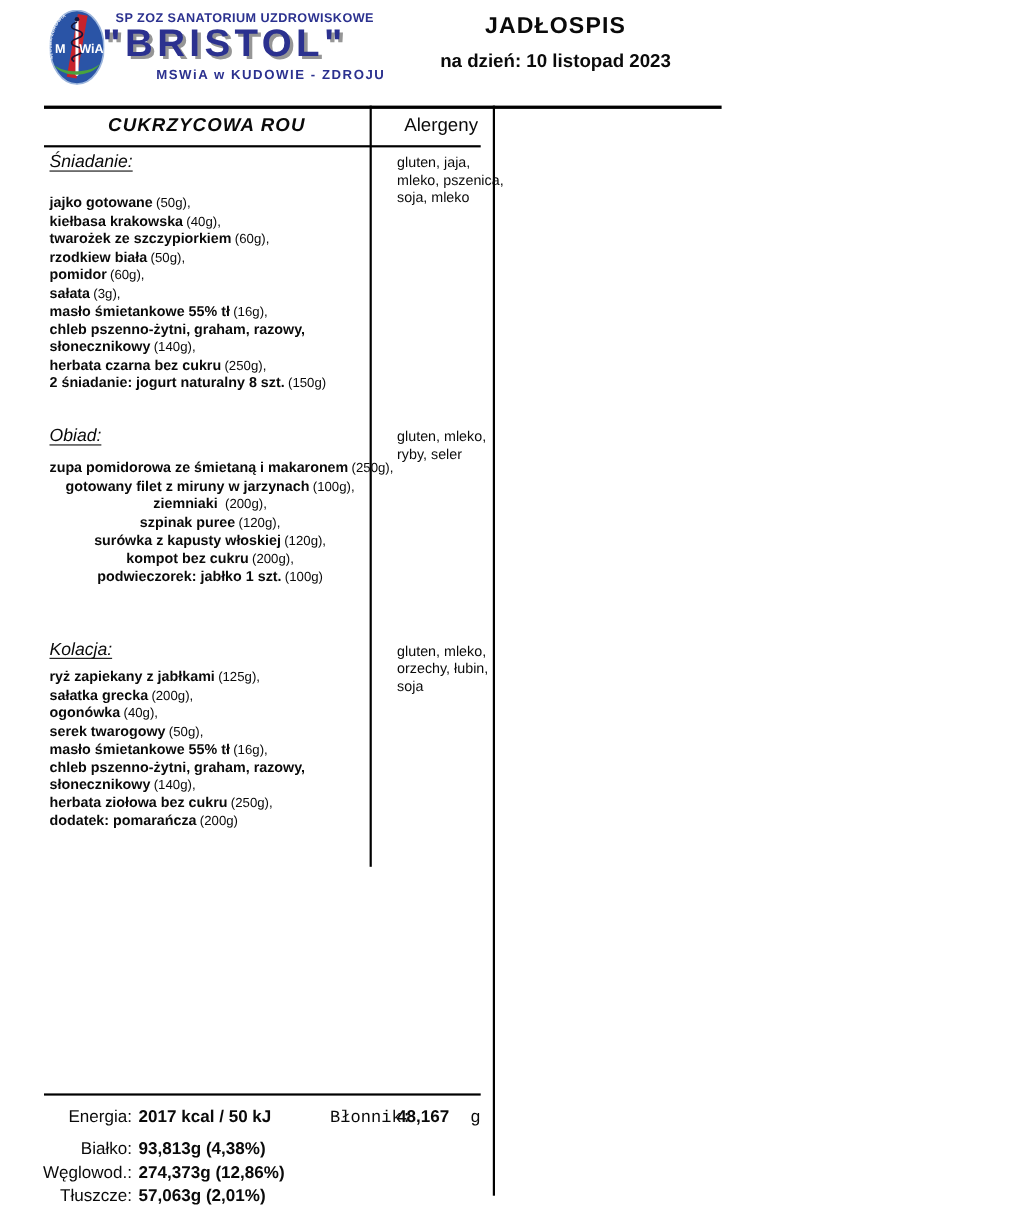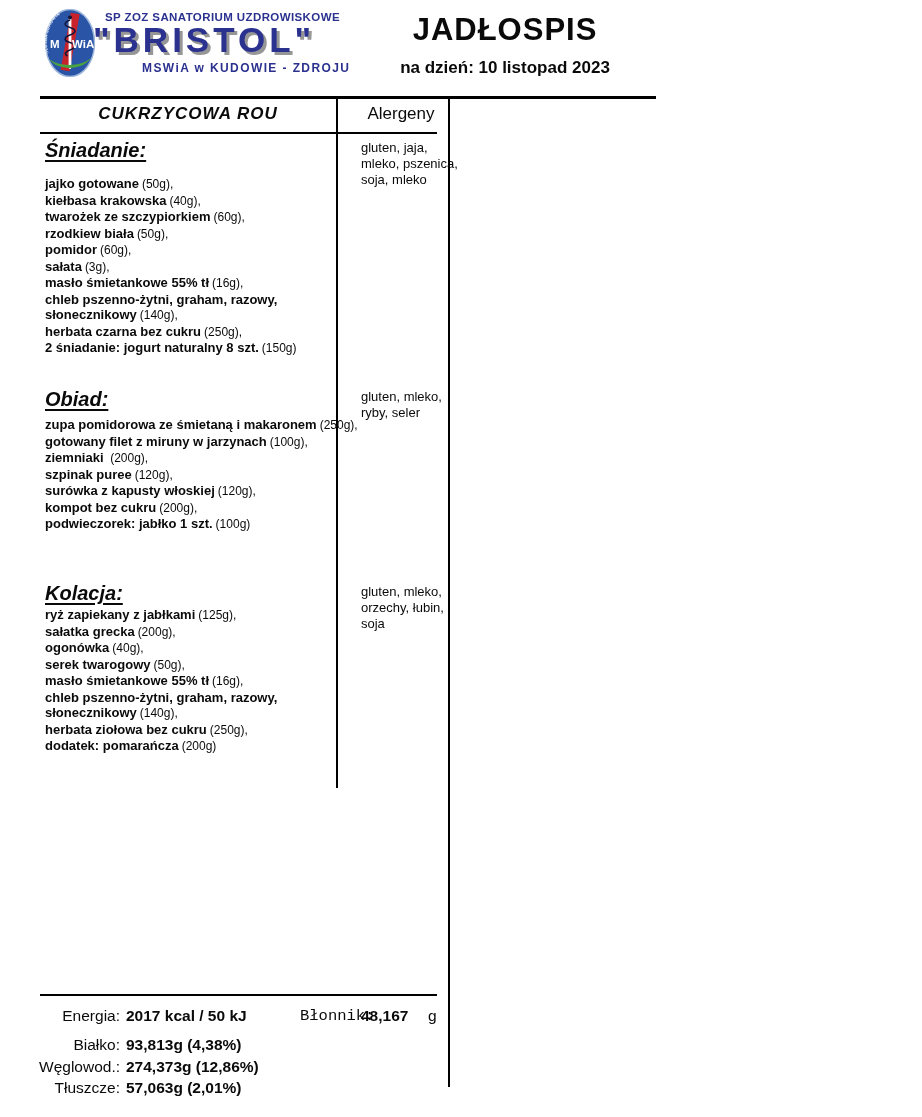--- a/index.html
+++ b/index.html
@@ -14,36 +14,36 @@
   
   .logo{position:absolute;left:45px;top:9px;width:50px;height:68px;}
   .org-line1{position:absolute;left:105px;top:11px;font-size:11.5px;font-weight:bold;
     letter-spacing:0.4px;color:var(--brand-blue);white-space:nowrap;}
   .org-name{position:absolute;left:93px;top:20px;font-size:35px;font-weight:bold;
     letter-spacing:4px;color:var(--brand-blue);white-space:nowrap;
     text-shadow:3px 3px 0 #969696;}
   .org-line2{position:absolute;left:106px;top:61px;font-size:12px;font-weight:bold;
     letter-spacing:1.4px;color:var(--brand-blue);white-space:nowrap;padding-left:36px;}
   .title-block{position:absolute;left:385px;top:12px;width:240px;text-align:center;}
-  .doc-title{font-size:31px;font-weight:bold;letter-spacing:1px;}
+  .doc-title{font-size:21px;font-weight:bold;letter-spacing:1px;}
   .doc-date{margin-top:10px;font-size:17px;font-weight:bold;}
   
   .rule{position:absolute;background:#000;}
   .top-line{left:40px;top:96px;width:616px;height:3px;}
   .header-underline{left:40px;top:132px;width:397px;height:2px;}
   .v-divider{left:336px;top:96px;width:2px;height:692px;}
   .v-right{left:448px;top:96px;width:2px;height:991px;}
   .footer-line{left:40px;top:994px;width:397px;height:2px;}
   
   .col1-header{position:absolute;left:40px;top:104px;width:296px;text-align:center;
     font-size:17px;font-weight:bold;font-style:italic;letter-spacing:1px;}
   .col2-header{position:absolute;left:338px;top:104px;width:126px;text-align:center;
     font-size:17px;}
   
-  .sec-heading{position:absolute;left:45px;font-size:20px;font-weight:bold;
+  .sec-heading{position:absolute;left:45px;font-size:16px;font-weight:normal;
     font-style:italic;text-decoration:underline;text-underline-offset:3px;white-space:nowrap;}
   .sec-allergens{position:absolute;left:361px;width:104px;font-size:13px;
     line-height:16px;white-space:pre-line;}
   .sec-items{position:absolute;left:45px;width:292px;font-size:13px;font-weight:bold;
     line-height:15.5px;}
   .item-line{white-space:nowrap;}
   .item-qty{font-weight:normal;font-size:12px;margin-left:3px;}
   
   .f-label{position:absolute;font-size:15.5px;}
   .f-value{position:absolute;font-size:15.5px;font-weight:bold;white-space:nowrap;}
@@ -113,21 +113,21 @@
         <div class="item-line"><span class="item-name">sałata</span><span class="item-qty">(3g),</span></div>
         <div class="item-line"><span class="item-name">masło śmietankowe 55% tł</span><span class="item-qty">(16g),</span></div>
         <div class="item-line"><span class="item-name">chleb pszenno-żytni, graham, razowy,</span></div>
         <div class="item-line"><span class="item-name">słonecznikowy</span><span class="item-qty">(140g),</span></div>
         <div class="item-line"><span class="item-name">herbata czarna bez cukru</span><span class="item-qty">(250g),</span></div>
         <div class="item-line"><span class="item-name">2 śniadanie: jogurt naturalny 8 szt.</span><span class="item-qty">(150g)</span></div>
       </div>
       <div class="sec-heading" style="top: 388px;">Obiad:</div>
       <div class="sec-allergens" style="top: 389px;">gluten, mleko,
 ryby, seler</div>
-      <div class="sec-items" style="top: 417px;">
+      <div class="sec-items" style="top: 417px; text-align: center;">
         <div class="item-line"><span class="item-name">zupa pomidorowa ze śmietaną i makaronem</span><span class="item-qty">(250g),</span></div>
         <div class="item-line"><span class="item-name">gotowany filet z miruny w jarzynach</span><span class="item-qty">(100g),</span></div>
         <div class="item-line"><span class="item-name">ziemniaki </span><span class="item-qty">(200g),</span></div>
         <div class="item-line"><span class="item-name">szpinak puree</span><span class="item-qty">(120g),</span></div>
         <div class="item-line"><span class="item-name">surówka z kapusty włoskiej</span><span class="item-qty">(120g),</span></div>
         <div class="item-line"><span class="item-name">kompot bez cukru</span><span class="item-qty">(200g),</span></div>
         <div class="item-line"><span class="item-name">podwieczorek: jabłko 1 szt.</span><span class="item-qty">(100g)</span></div>
       </div>
       <div class="sec-heading" style="top: 582px;">Kolacja:</div>
       <div class="sec-allergens" style="top: 584px;">gluten, mleko,

